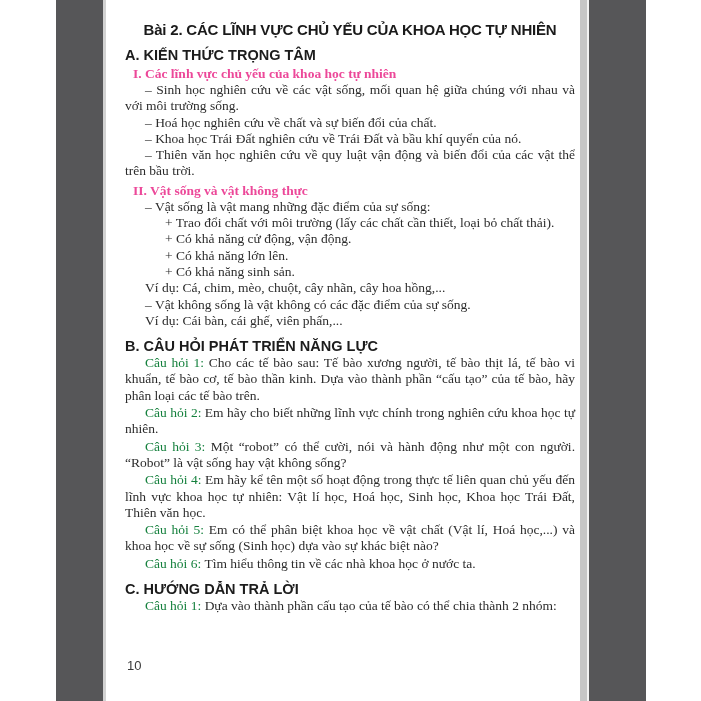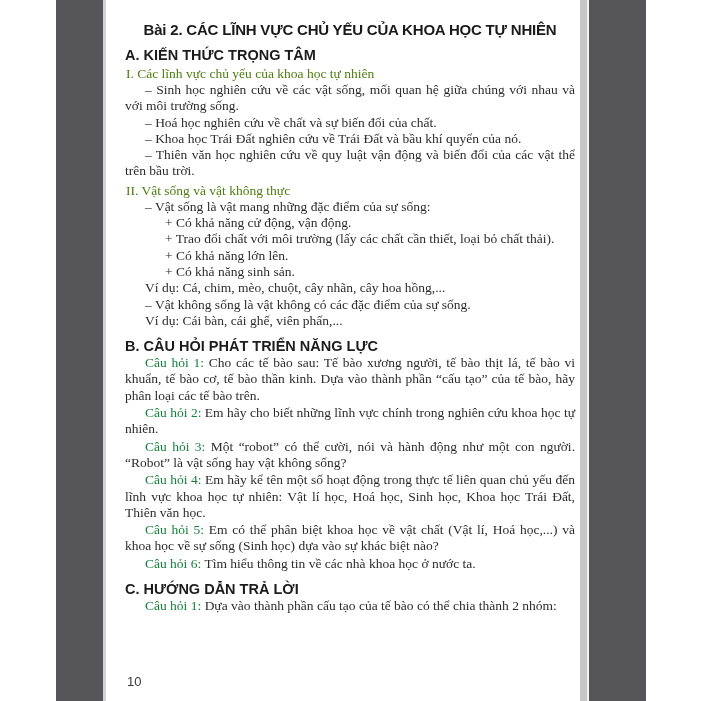--- a/index.html
+++ b/index.html
@@ -38,42 +38,42 @@
     white-space: nowrap;
   }
   .h-sans {
     margin: 9px 0 0 0;
     font-family: Liberation Sans, sans-serif;
     font-weight: bold;
     font-size: 14.5px;
     color: #1c1c1c;
   }
   .h-serif {
-    margin: 3px 0 0 1px;
+    margin: 3px 0 0 8px;
     font-family: "Liberation Serif", serif;
-    font-weight: normal;
+    font-weight: bold;
     font-size: 13.5px;
-    color: #4d7c0f;
+    color: #ec4899;
   }
   p.line, p.q {
     margin: 0;
     font-size: 13.5px;
     line-height: 16.3px;
     text-align: justify;
   }
   p.indent1 { text-indent: 20px; }
   p.indent2 { text-indent: 40px; }
   p.q { text-indent: 20px; margin-top: 1px; }
   p.q b { font-weight: normal; color: #15803d; }
   .mt-b { }
   .mt-c { }
   .page-number {
     position: absolute;
     left: 127px;
-    top: 674px;
+    top: 658px;
     font-family: "Liberation Sans", sans-serif;
     font-size: 13px;
     color: #3a3a3a;
   }
 </style>
 </head>
 <body>
 
 <div class="stage">
   <div class="bar bar-left"></div>
@@ -88,22 +88,22 @@
     <h2 class="h-sans">A. KIẾN THỨC TRỌNG TÂM</h2>
 
     <h3 class="h-serif">I. Các lĩnh vực chủ yếu của khoa học tự nhiên</h3>
     <p class="line indent1">– Sinh học nghiên cứu về các vật sống, mối quan hệ giữa chúng với nhau và với môi trường sống.</p>
     <p class="line indent1">– Hoá học nghiên cứu về chất và sự biến đổi của chất.</p>
     <p class="line indent1">– Khoa học Trái Đất nghiên cứu về Trái Đất và bầu khí quyển của nó.</p>
     <p class="line indent1">– Thiên văn học nghiên cứu về quy luật vận động và biến đổi của các vật thể trên bầu trời.</p>
 
     <h3 class="h-serif">II. Vật sống và vật không thực</h3>
     <p class="line indent1">– Vật sống là vật mang những đặc điểm của sự sống:</p>
+    <p class="line indent2">+ Trao đổi chất với môi trường (lấy các chất cần thiết, loại bỏ chất thải).</p>
     <p class="line indent2">+ Có khả năng cử động, vận động.</p>
-    <p class="line indent2">+ Trao đổi chất với môi trường (lấy các chất cần thiết, loại bỏ chất thải).</p>
     <p class="line indent2">+ Có khả năng lớn lên.</p>
     <p class="line indent2">+ Có khả năng sinh sản.</p>
     <p class="line indent1">Ví dụ: Cá, chim, mèo, chuột, cây nhãn, cây hoa hồng,...</p>
     <p class="line indent1">– Vật không sống là vật không có các đặc điểm của sự sống.</p>
     <p class="line indent1">Ví dụ: Cái bàn, cái ghế, viên phấn,...</p>
 
     <h2 class="h-sans mt-b">B. CÂU HỎI PHÁT TRIỂN NĂNG LỰC</h2>
     <p class="q"><b>Câu hỏi 1:</b> <span>Cho các tế bào sau: Tế bào xương người, tế bào thịt lá, tế bào vi khuẩn, tế bào cơ, tế bào thần kinh. Dựa vào thành phần “cấu tạo” của tế bào, hãy phân loại các tế bào trên.</span></p>
     <p class="q"><b>Câu hỏi 2:</b> <span>Em hãy cho biết những lĩnh vực chính trong nghiên cứu khoa học tự nhiên.</span></p>
     <p class="q"><b>Câu hỏi 3:</b> <span>Một “robot” có thể cười, nói và hành động như một con người. “Robot” là vật sống hay vật không sống?</span></p>

